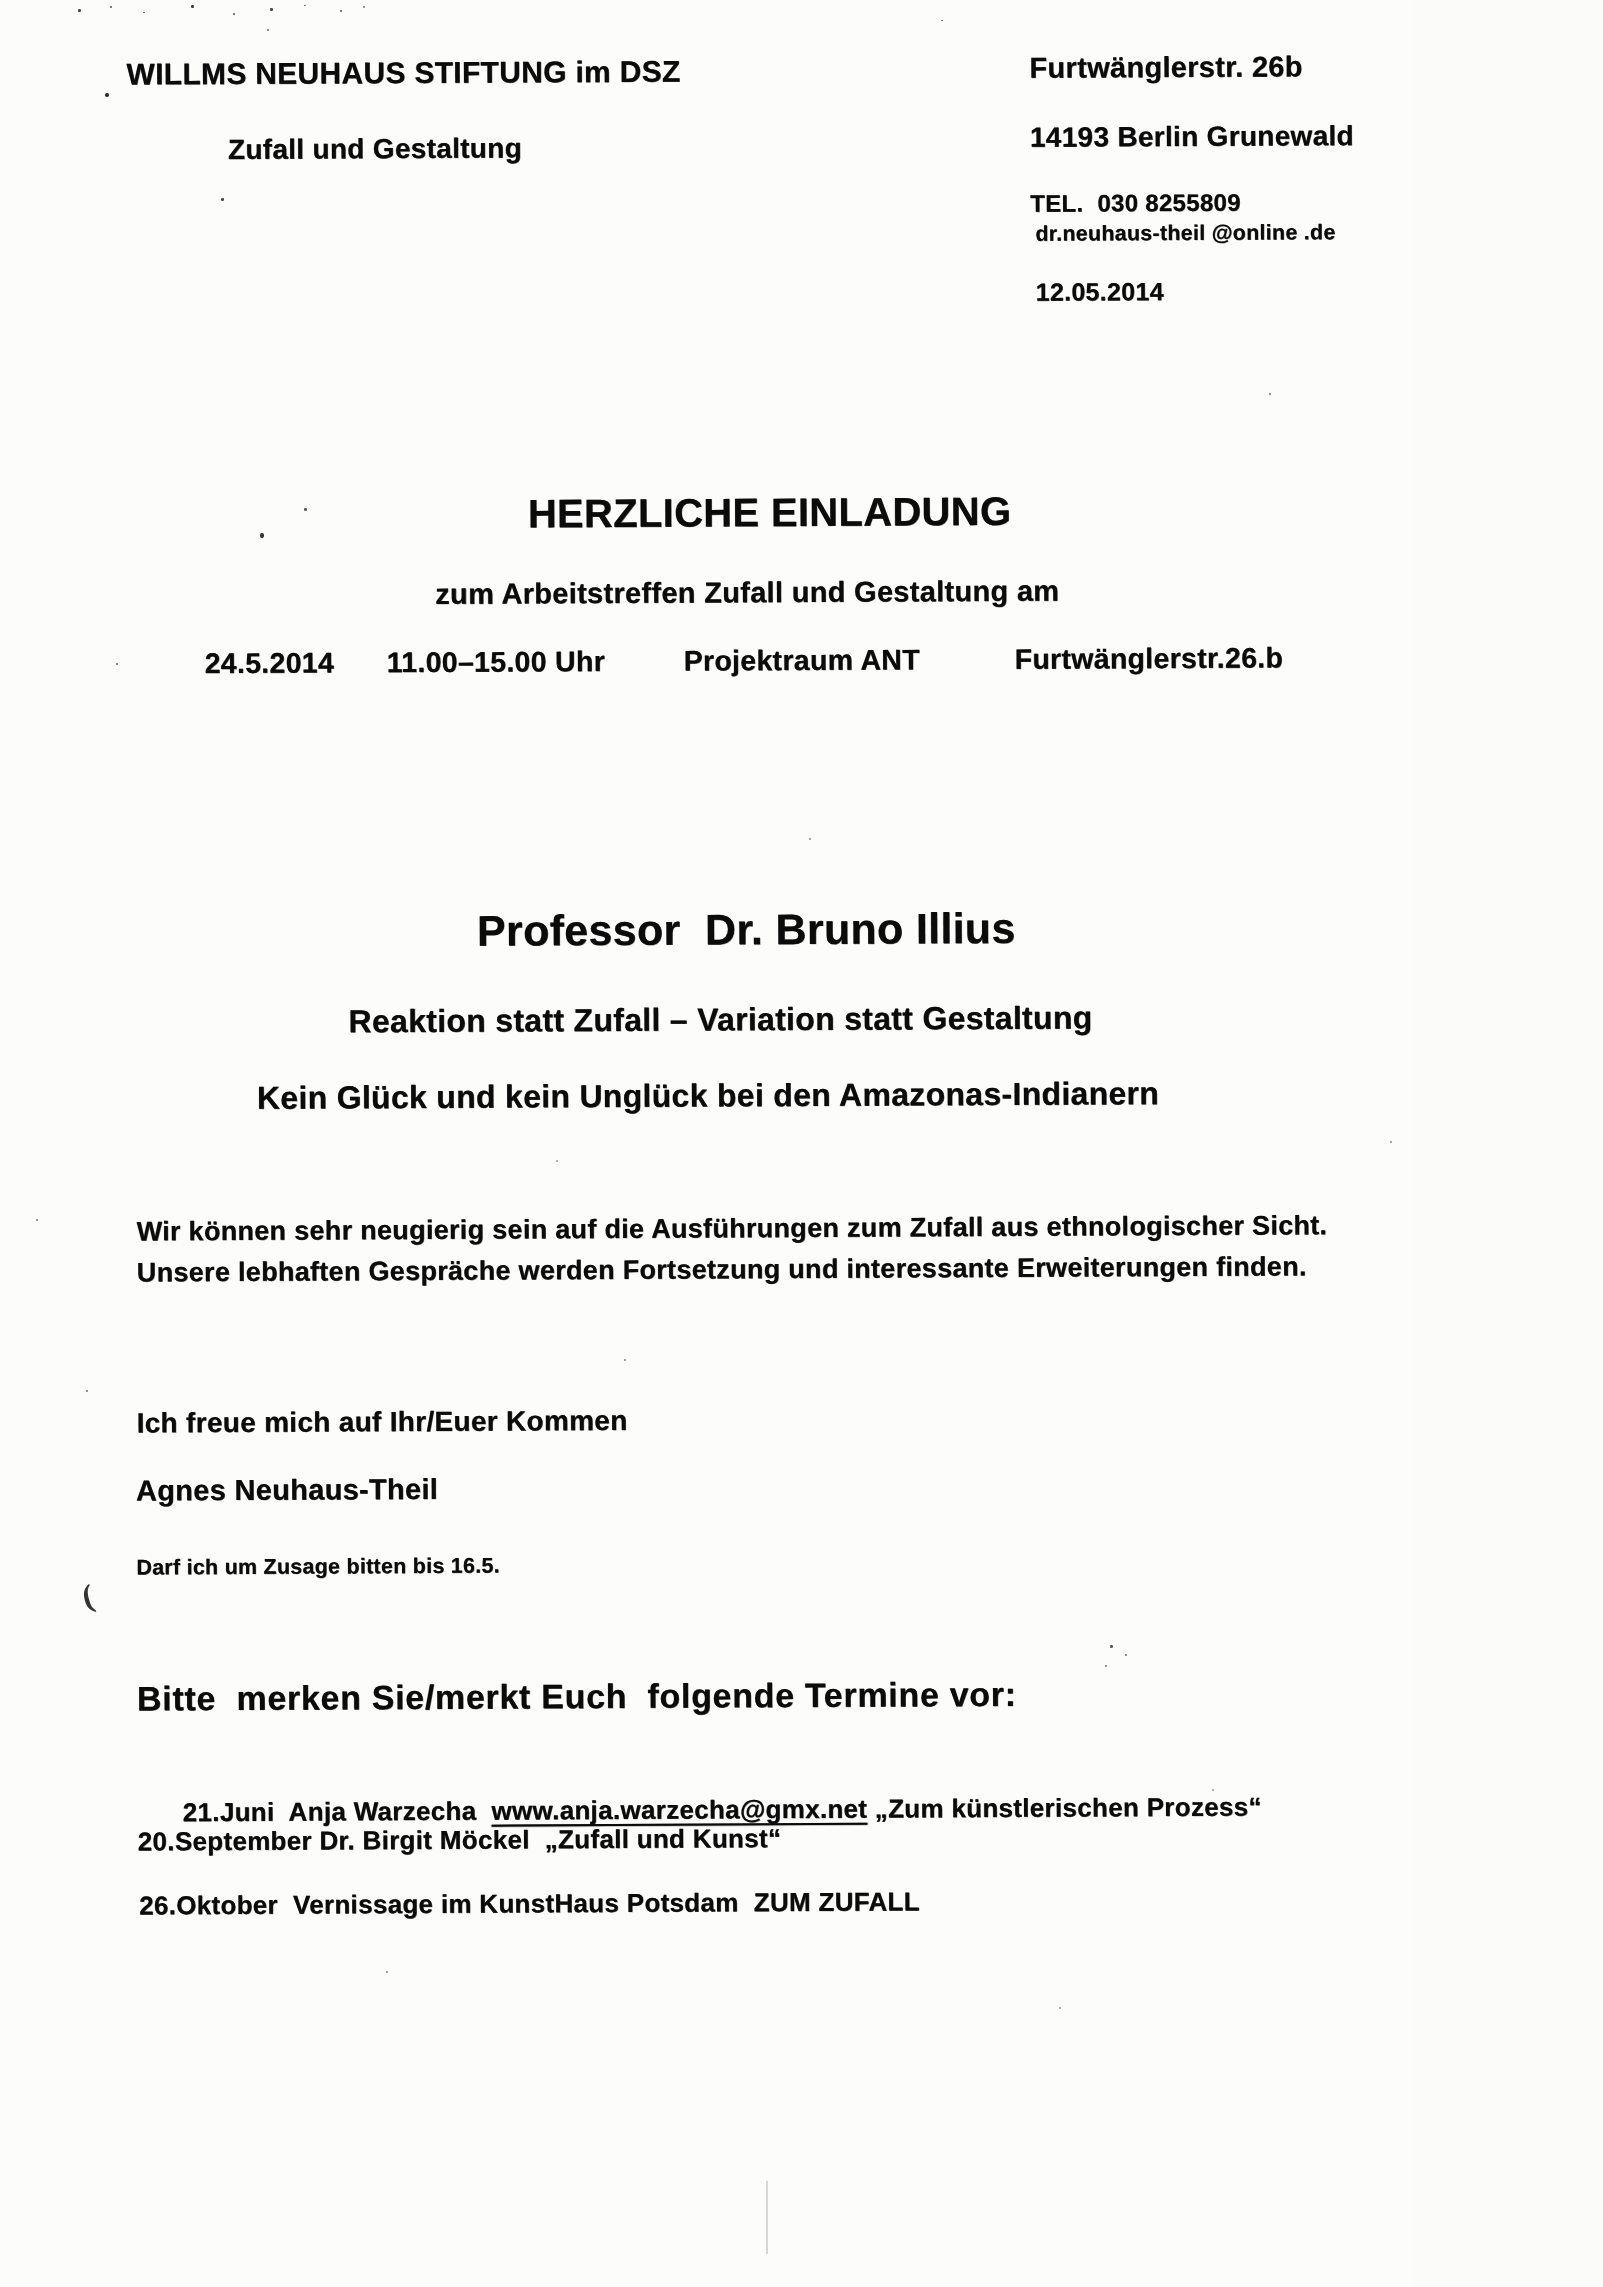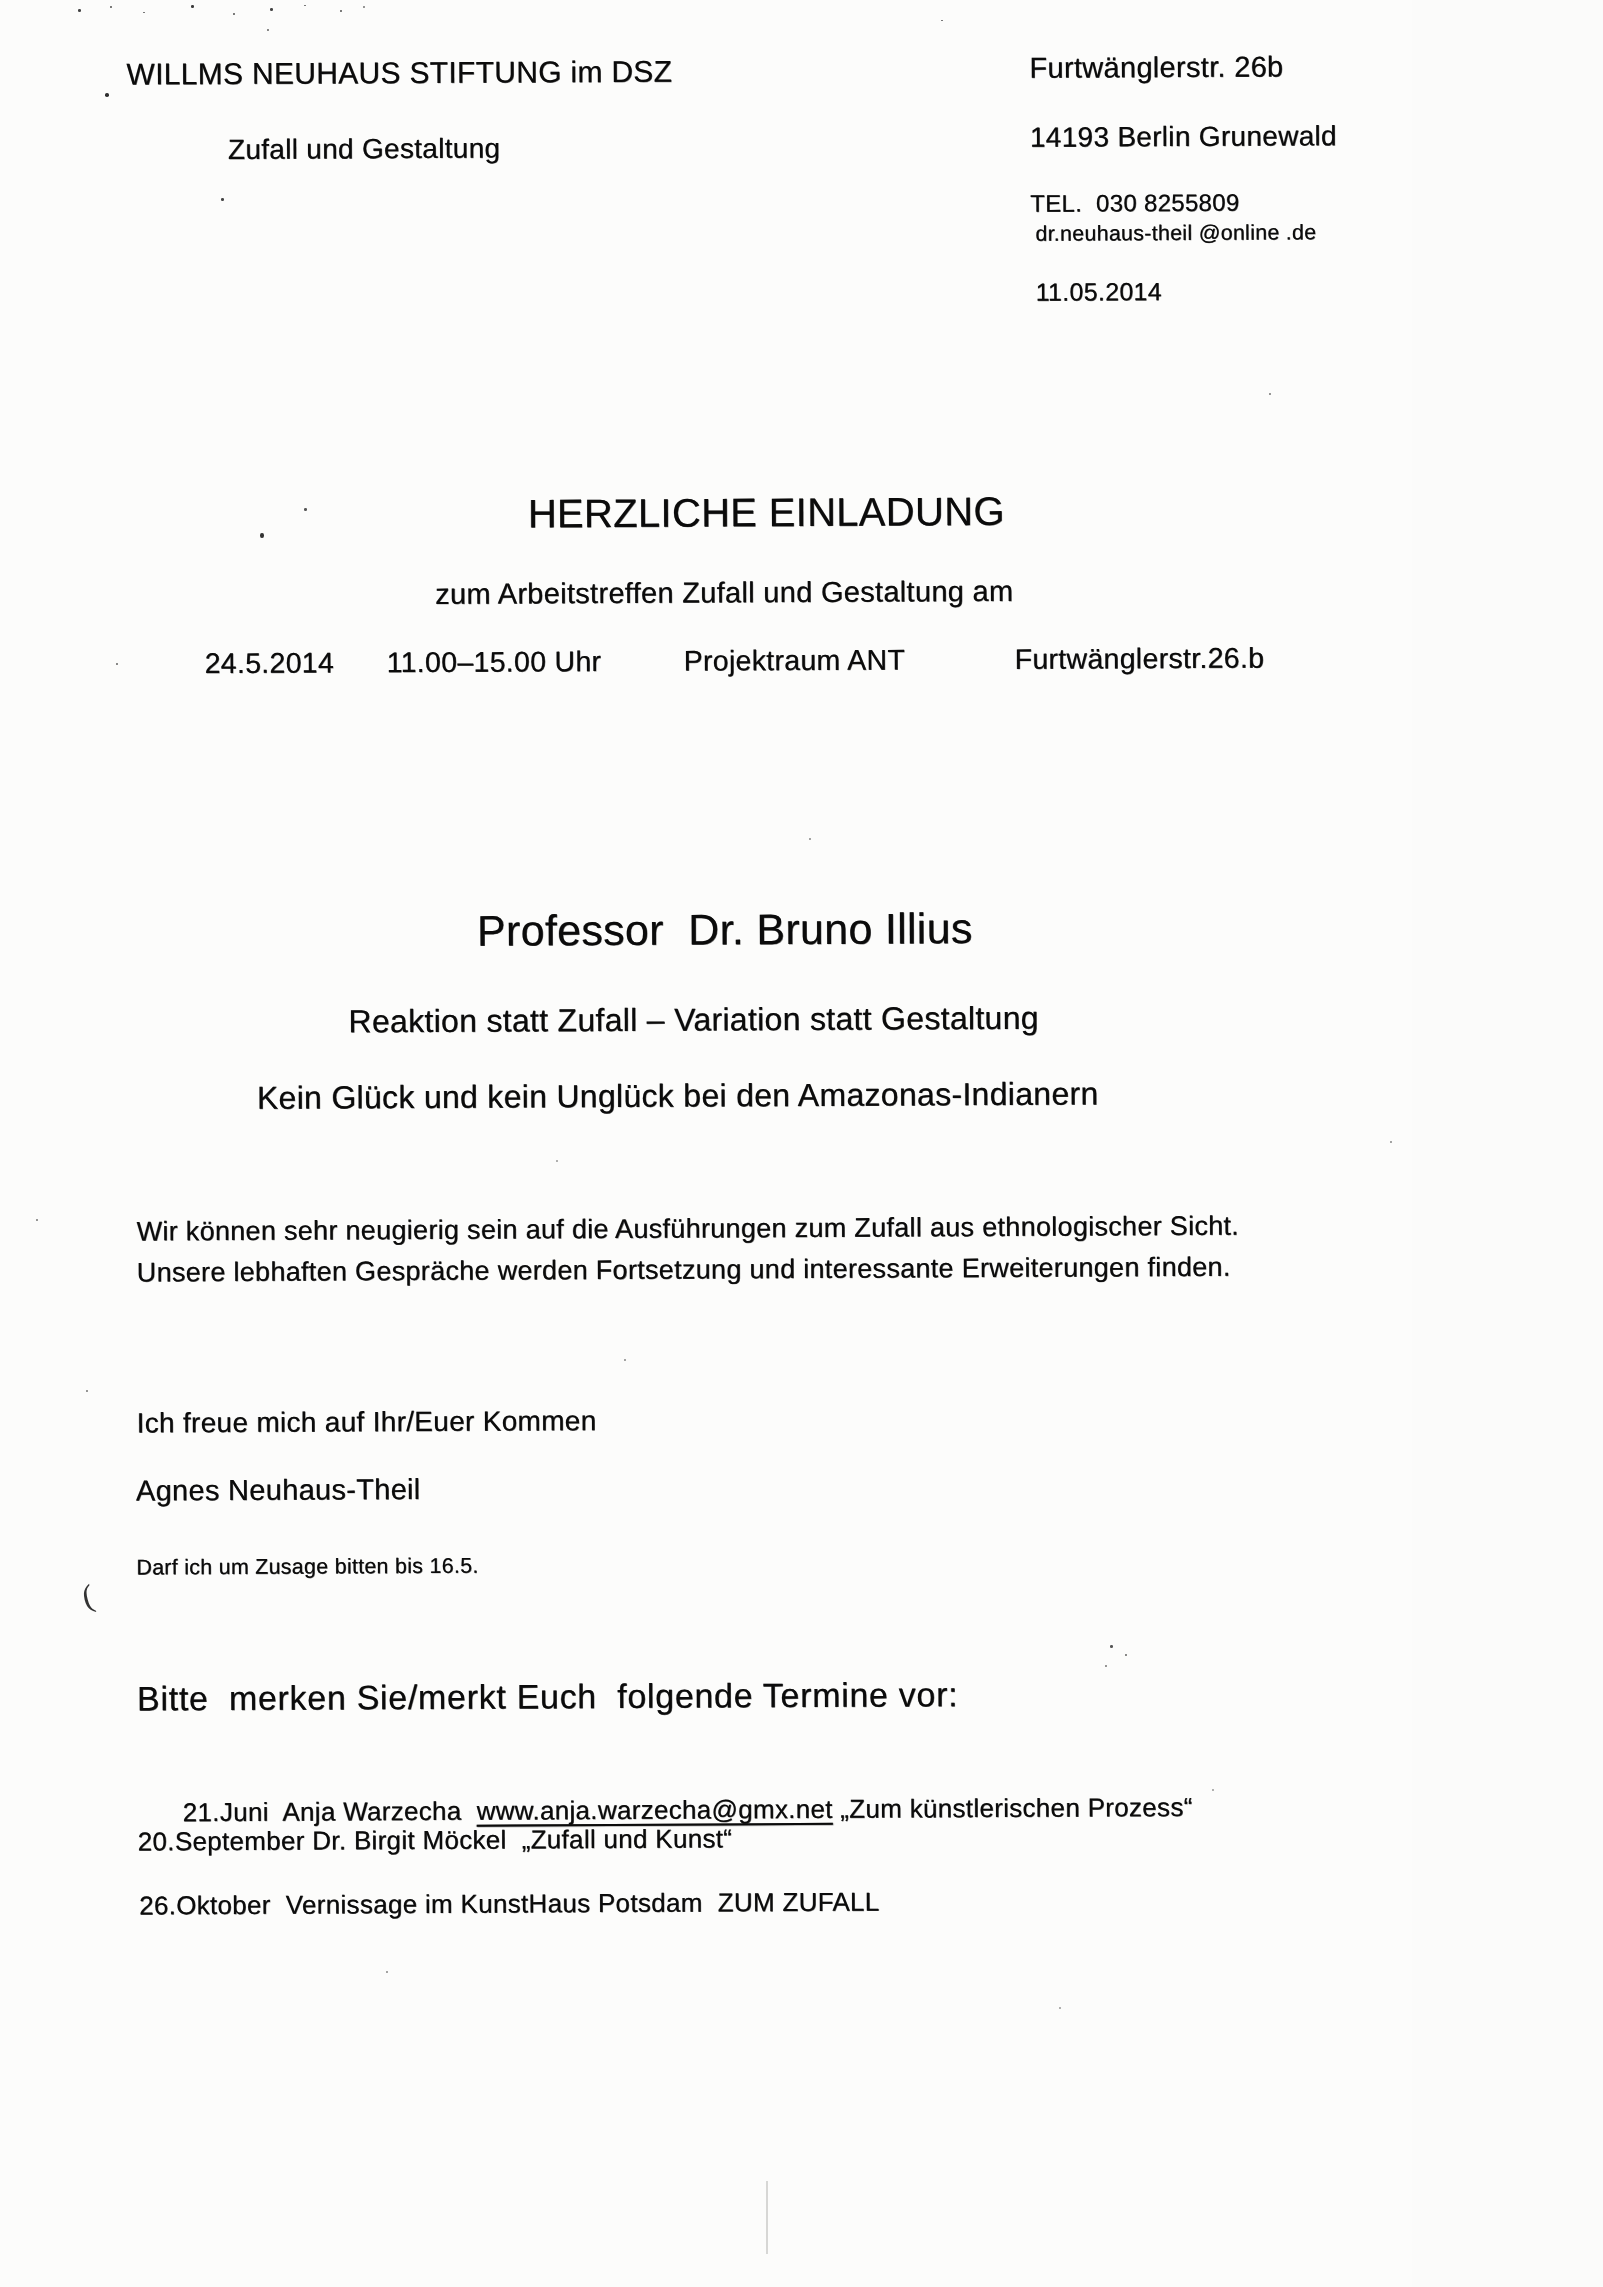--- a/index.html
+++ b/index.html
@@ -8,20 +8,21 @@
     background: #fbfbfa;
   }
   .page {
     position: relative;
     width: 1412px;
     height: 2287px;
     background: #fcfcfb;
     overflow: hidden;
     font-family: "Liberation Sans", sans-serif;
     color: #0b0b0b;
+    font-weight: bold;
   }
   
   .content {
     position: absolute;
     inset: 0;
     transform: rotate(-0.3deg);
     transform-origin: 802px 1114px;
   }
   .ln {
     position: absolute;
@@ -96,21 +97,21 @@
 <div class="page">
   <div class="content">
 
     <div class="ln org1">WILLMS NEUHAUS STIFTUNG im DSZ</div>
     <div class="ln org2">Zufall und Gestaltung</div>
 
     <div class="ln street">Furtwänglerstr. 26b</div>
     <div class="ln city">14193 Berlin Grunewald</div>
     <div class="ln phone">TEL.  030 8255809</div>
     <div class="ln email">dr.neuhaus-theil @online .de</div>
-    <div class="ln letterdate">11.05.2014</div>
+    <div class="ln letterdate">12.05.2014</div>
 
     <div class="ln title">HERZLICHE EINLADUNG</div>
     <div class="ln subtitle">zum Arbeitstreffen Zufall und Gestaltung am</div>
 
     <div class="ln evdate">24.5.2014</div>
     <div class="ln evtime">11.00–15.00 Uhr</div>
     <div class="ln evroom">Projektraum ANT</div>
     <div class="ln evaddr">Furtwänglerstr.26.b</div>
 
     <div class="ln speaker">Professor  Dr. Bruno Illius</div>

